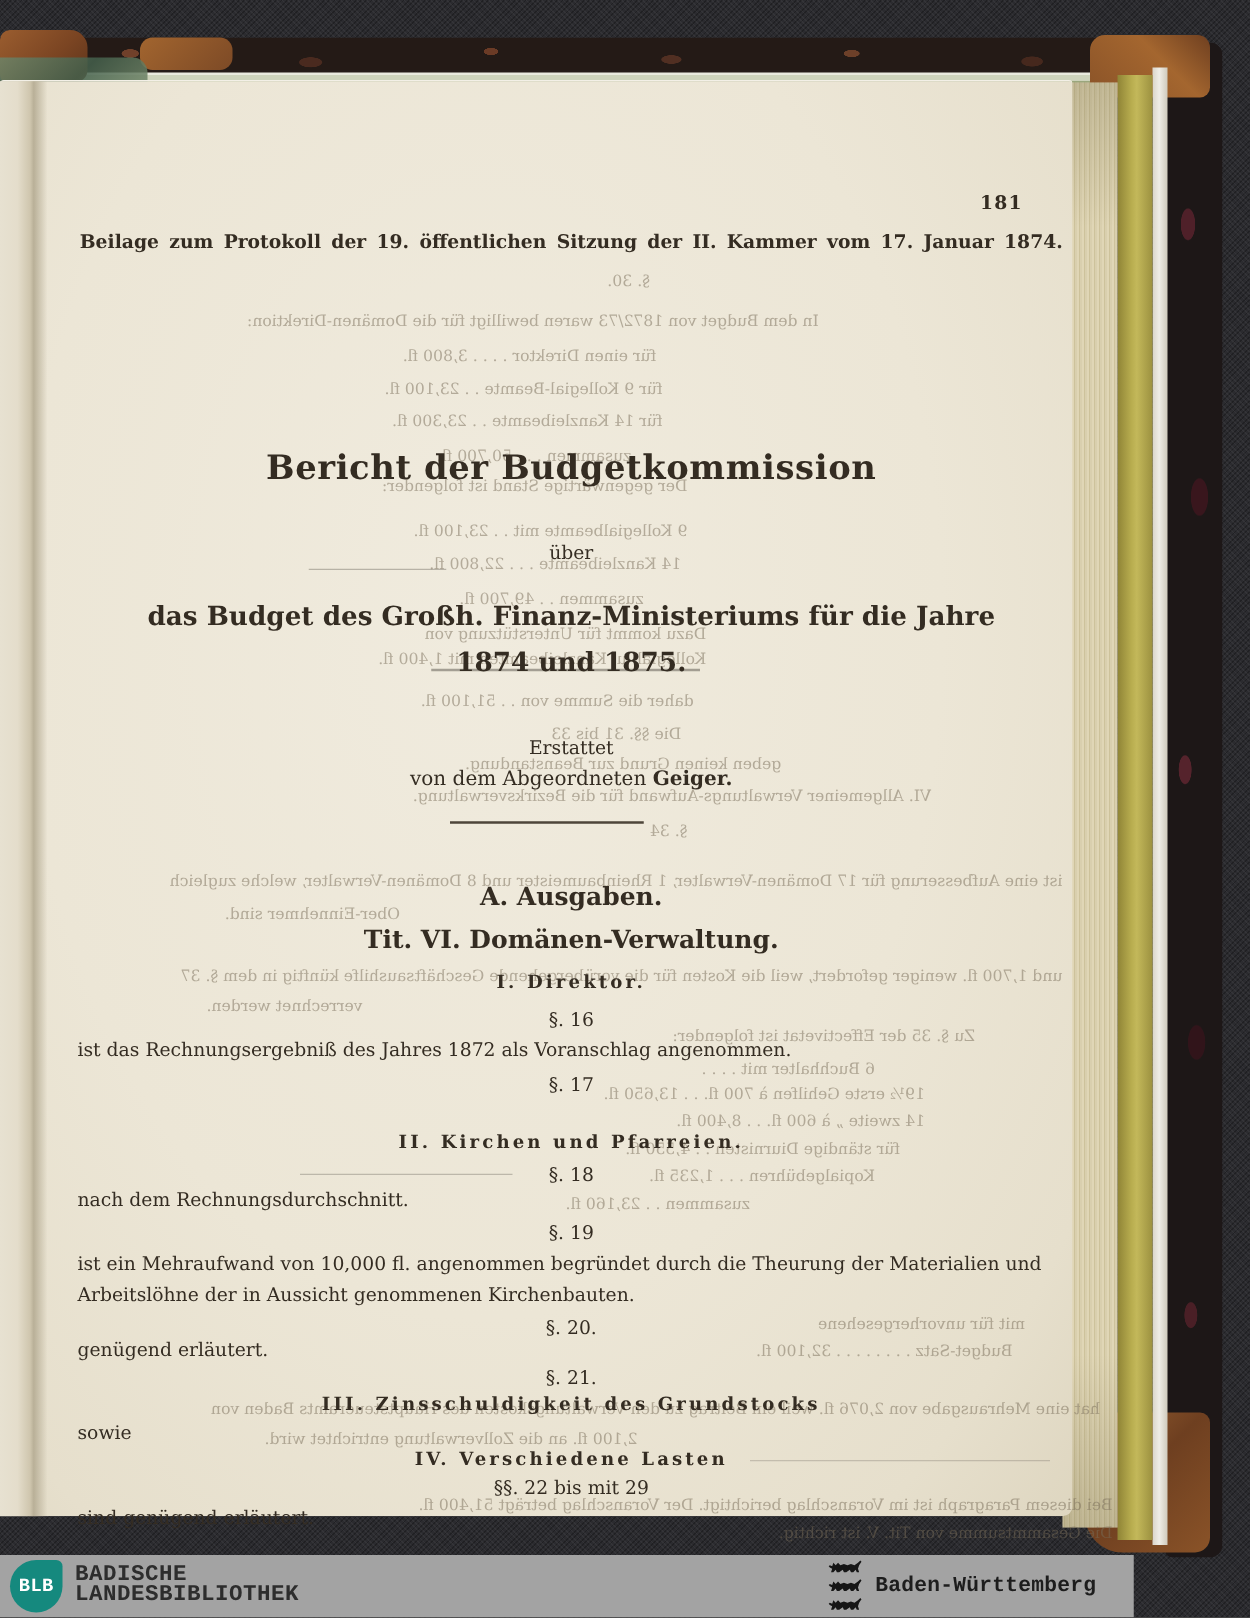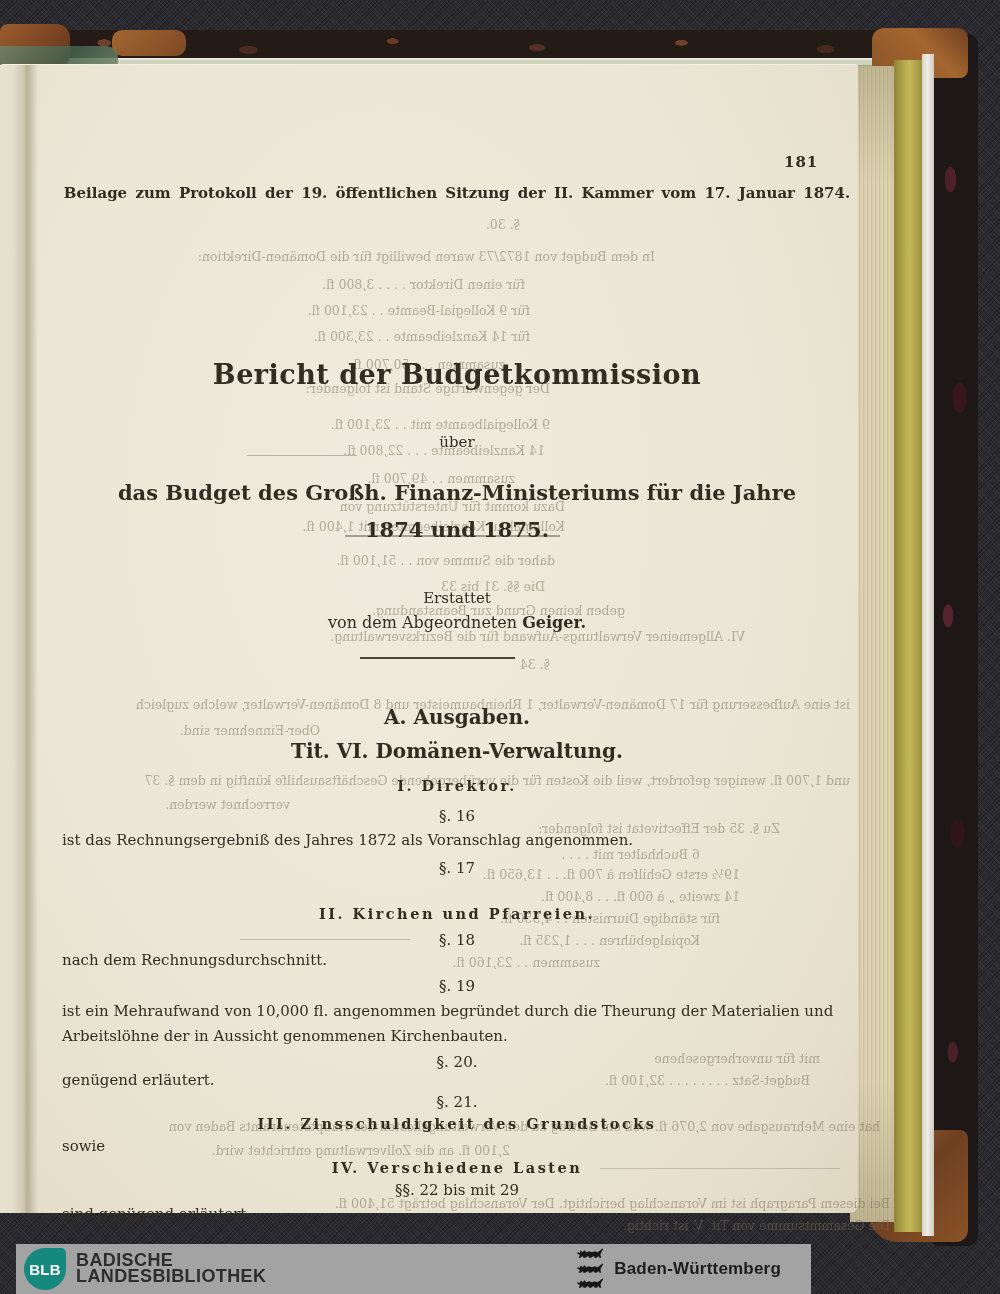--- a/index.html
+++ b/index.html
@@ -105,22 +105,22 @@
   .ln-sowie{top:1072px}
   .ln-subIV{top:1094px}
   .ln-s22{top:1116px}.ln-s22t{top:1140px}
   .rule-dark{position:absolute;top:592px;left:360px;width:155px;height:2px;background:#4e453a}
   .rule-sub2{position:absolute;top:470px;left:345px;width:215px;height:2px;background:rgba(100,95,85,.55)}
   .rule-f1{position:absolute;top:390px;left:247px;width:110px;height:1px;background:rgba(100,95,85,.4)}
   .rule-f2{position:absolute;top:874px;left:240px;width:170px;height:1px;background:rgba(100,95,85,.35)}
   .rule-f3{position:absolute;top:1103px;left:600px;width:240px;height:1px;background:rgba(100,95,85,.28)}
 
   
-  .footer{position:absolute;left:0;bottom:0;width:795px;height:50px;background:#a3a3a3;z-index:20;
-    font-family:Liberation Sans, sans-serif;margin-left:16px;}
+  .footer{position:absolute;left:0;bottom:0;width:907px;height:50px;background:#a3a3a3;z-index:20;
+    font-family:Liberation Mono, monospace;}
   .blb-logo{position:absolute;left:8px;top:4px;width:42px;height:42px;background:#15897e;
     border-radius:50% 12% 50% 50%;display:flex;align-items:center;justify-content:center;
     color:#fff;font-weight:700;font-size:15px;letter-spacing:.3px;}
   .lib-name{position:absolute;left:60px;top:8px;color:#2d2d2d;font-weight:700;font-size:18px;
     line-height:16px;letter-spacing:.4px;}
   .state-group{position:absolute;right:30px;top:0;height:50px;display:flex;align-items:center;gap:8px;}
   .coa{display:block}
   .state-name{color:#1d1d1d;font-size:17px;font-weight:600;letter-spacing:.2px;}
 </style>
 </head>

